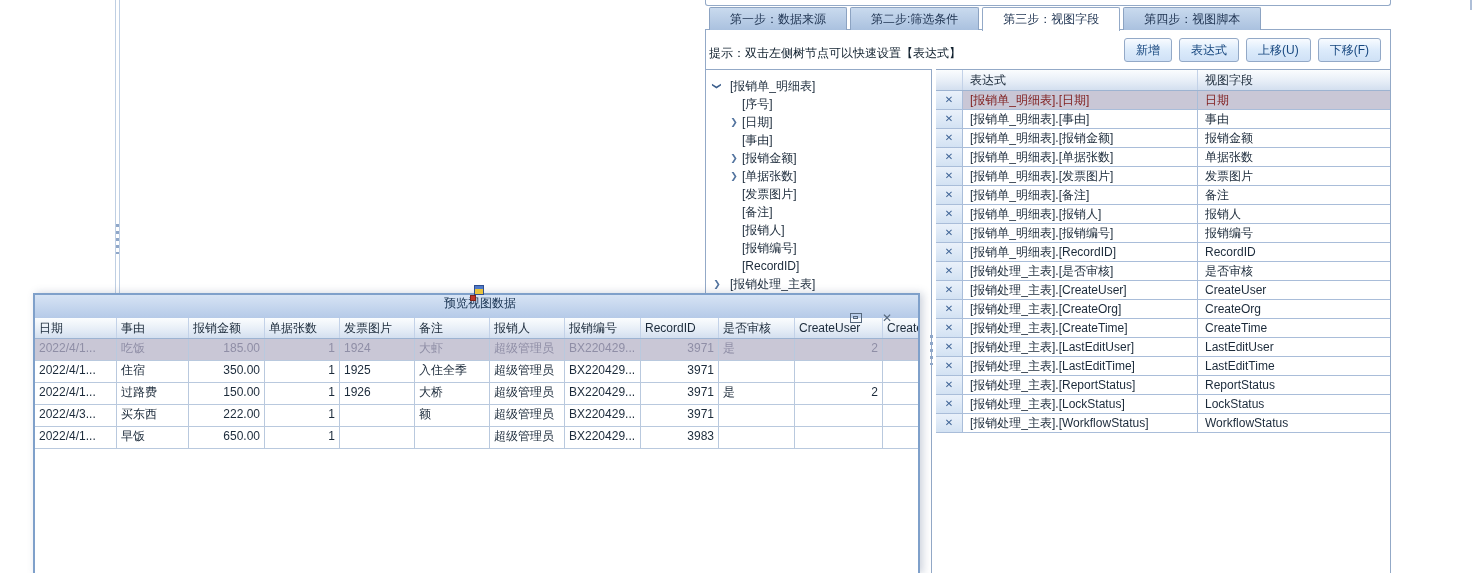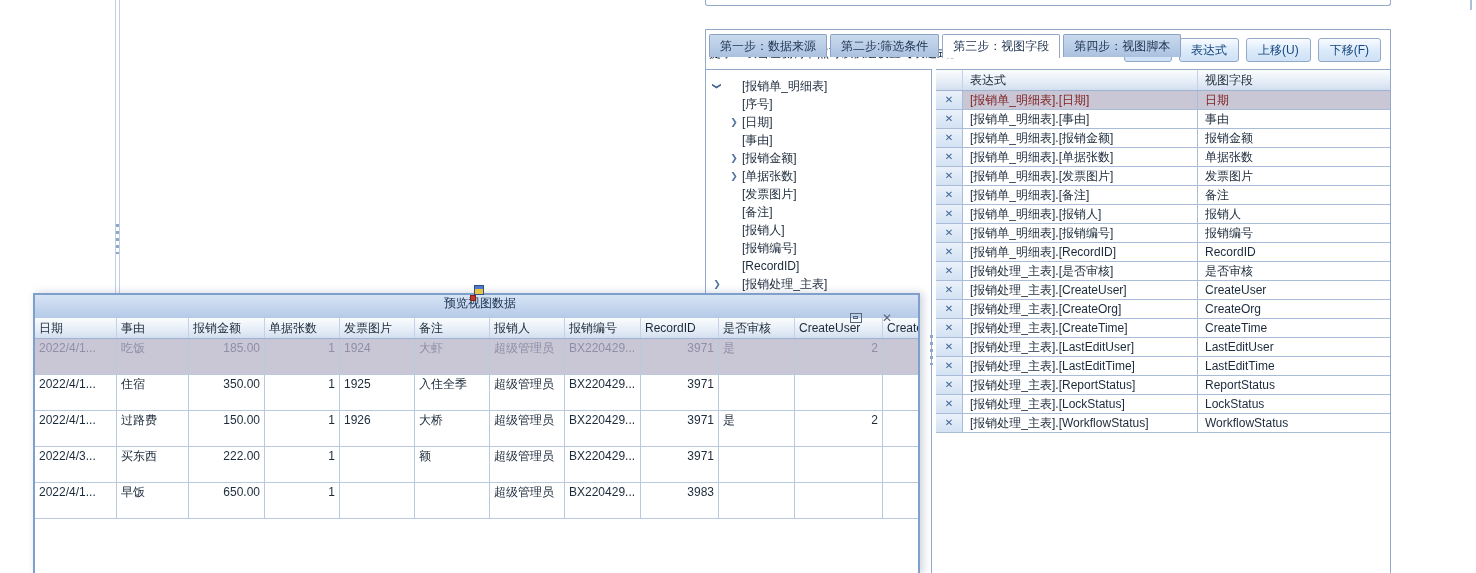--- a/index.html
+++ b/index.html
@@ -10,42 +10,42 @@
   .vline { position:absolute; top:0; width:1px; height:573px; background:#bfcfe3; }
   .dots { position:absolute; width:3px; background:repeating-linear-gradient(to bottom,#8fa7c9 0 3px,transparent 3px 7px); }
 
   
   .top-strip { position:absolute; left:705px; top:0; width:686px; height:6px;
     background:#fff; border:1px solid #93a9c7; border-top:none; border-radius:0 0 3px 3px; }
   .right-frag { position:absolute; left:1470px; top:0; width:2px; height:10px; background:#aebfd8; }
 
   
   .tabstrip { position:absolute; left:709px; top:7px; height:23px; display:flex; gap:3px; z-index:3; }
-  .tab { height:23px; line-height:22px; padding:0 10px; background:linear-gradient(#c9daee,#aac1df);
-    border:1px solid #8ca3c2; border-bottom:none; border-radius:2px 2px 0 0; color:#1d3250; cursor:default;margin-top:27px; }
+  .tab { height:23px; line-height:22px; padding:0 20px; background:linear-gradient(#c9daee,#aac1df);
+    border:1px solid #8ca3c2; border-bottom:none; border-radius:2px 2px 0 0; color:#1d3250; cursor:default; }
   .tab.active { background:#fff; height:24px; border-color:#93a9c7; }
 
   
   .wizard { position:absolute; left:705px; top:29px; width:686px; height:544px;
     background:#fff; border:1px solid #93a9c7; border-bottom:none; }
   .hint-text { position:absolute; left:3px; top:15px; color:#10202e; }
   .btn-row { position:absolute; right:9px; top:8px; display:flex; gap:7px; }
   .btn { height:24px; line-height:22px; padding:0 11px; text-align:center; color:#17477f;
     background:linear-gradient(#f8fbff,#dcebfb 50%,#cfe1f6); border:1px solid #93a9c7; border-radius:3px; }
 
   
   .tree-panel { position:absolute; left:0; top:39px; width:226px; bottom:0;
     border-top:1px solid #93a9c7; border-right:1px solid #93a9c7; background:#fff; padding-top:7px; }
   .tree-row { position:relative; height:18px; line-height:18px; white-space:nowrap; }
   .arrow { position:absolute; top:0; width:12px; height:18px; line-height:18px; font-size:9px;
     color:#53749f; text-align:center; }
   .arrow.exp::before { content:"❯"; display:inline-block; transform:rotate(90deg); font-weight:bold; color:#3c5f8d; }
   .arrow.col::before { content:"❯"; font-weight:bold; }
   .lv0 .arrow { left:5px; } .lv1 .arrow { left:22px; }
-  .lv0 .tlabel { position:absolute; left:36px; } .lv1 .tlabel { position:absolute; left:36px; }
+  .lv0 .tlabel { position:absolute; left:24px; } .lv1 .tlabel { position:absolute; left:36px; }
 
   
   .grid-panel { position:absolute; left:230px; top:39px; right:0; bottom:0; border-top:1px solid #93a9c7; background:#fff; }
   .g-header { display:flex; height:21px; line-height:20px;
     background:linear-gradient(#fbfdfe,#e7eef7 55%,#d3dfef); border-bottom:1px solid #9db3d1; }
   .g-hx { width:27px; border-right:1px solid #c3d2e8; }
   .g-hexpr { width:235px; padding-left:7px; border-right:1px solid #c3d2e8; }
   .g-hfield { flex:1; padding-left:7px; }
   .g-row { display:flex; height:19px; line-height:18px; border-bottom:1px solid #a9bdd9; }
   .g-x { width:27px; text-align:center; background:linear-gradient(#eaf1fa,#d3e2f3);
@@ -65,21 +65,21 @@
     border:1px solid #2f4f8f; box-shadow:inset 0 3px 0 #4f79c8; }
   .win-ico .r { position:absolute; left:0; top:0; width:6px; height:6px; background:#c0392b; border:1px solid #7e241a; }
   .tb-btns { margin-left:auto; display:flex; align-items:center; gap:20px; padding-right:16px; }
   .ico-box { width:12px; height:10px; border:1px solid #55677c; position:relative; }
   .ico-box i { position:absolute; left:2px; top:2px; width:5px; height:3px; border:1px solid #55677c; }
   .ico-close { color:#55677c; font-weight:bold; font-size:12px; line-height:12px; }
 
   .p-header { display:flex; height:21px; line-height:20px;
     background:linear-gradient(#fbfdfe,#e7eef7 55%,#d3dfef); border-bottom:1px solid #9db3d1; }
   .p-header .pc { border-right:1px solid #c3d2e8; }
-  .p-row { display:flex; height:36px; line-height:19px; border-bottom:1px solid #b9c9de; }
+  .p-row { display:flex; height:22px; line-height:19px; border-bottom:1px solid #b9c9de; }
   .p-row .pc { border-right:1px solid #b9c9de; }
   .pc { padding:0 4px; overflow:hidden; white-space:nowrap; }
   .c0{width:82px;} .c1{width:72px;} .c2{width:76px;text-align:right;} .c3{width:75px;text-align:right;}
   .c4{width:75px;} .c5{width:75px;} .c6{width:75px;} .c7{width:76px;} .c8{width:78px;text-align:right;}
   .c9{width:76px;} .c10{width:88px;text-align:right;} .c11{width:35px;border-right:none !important;}
   .p-row.selected .pc { background:#c9c7d6; color:#8f8ea6; }
 </style>
 </head>
 <body>
 

